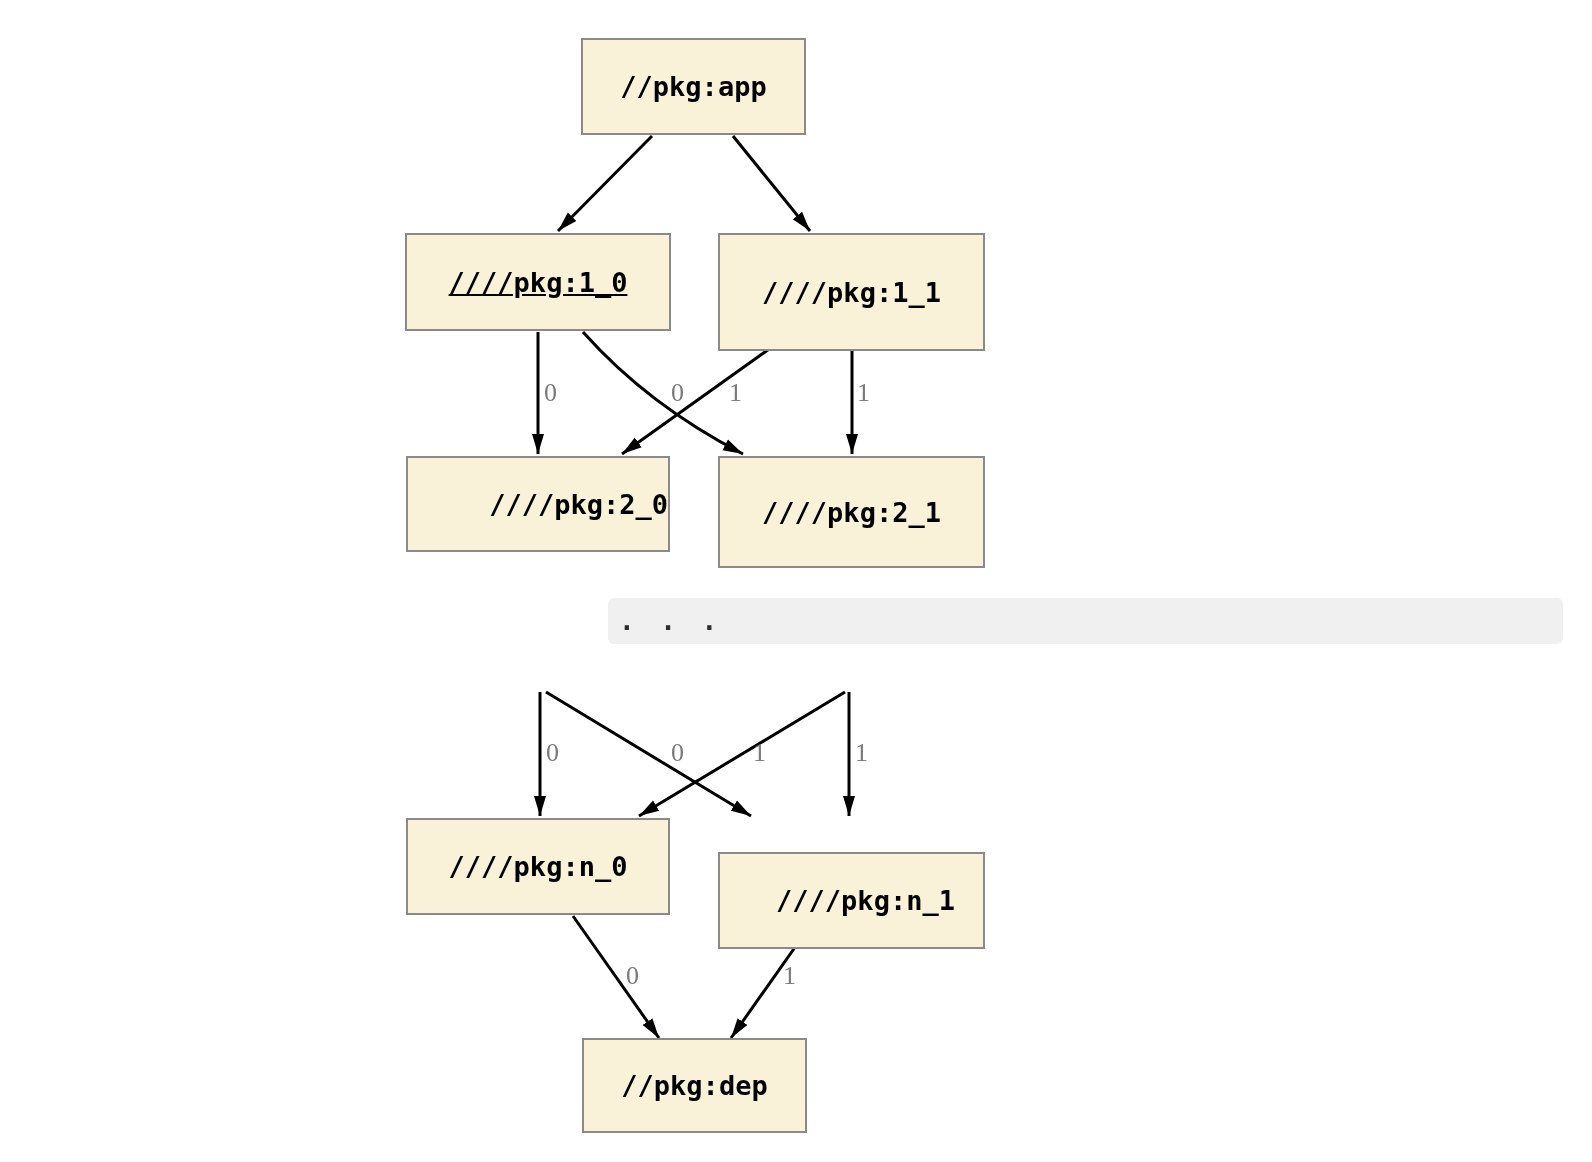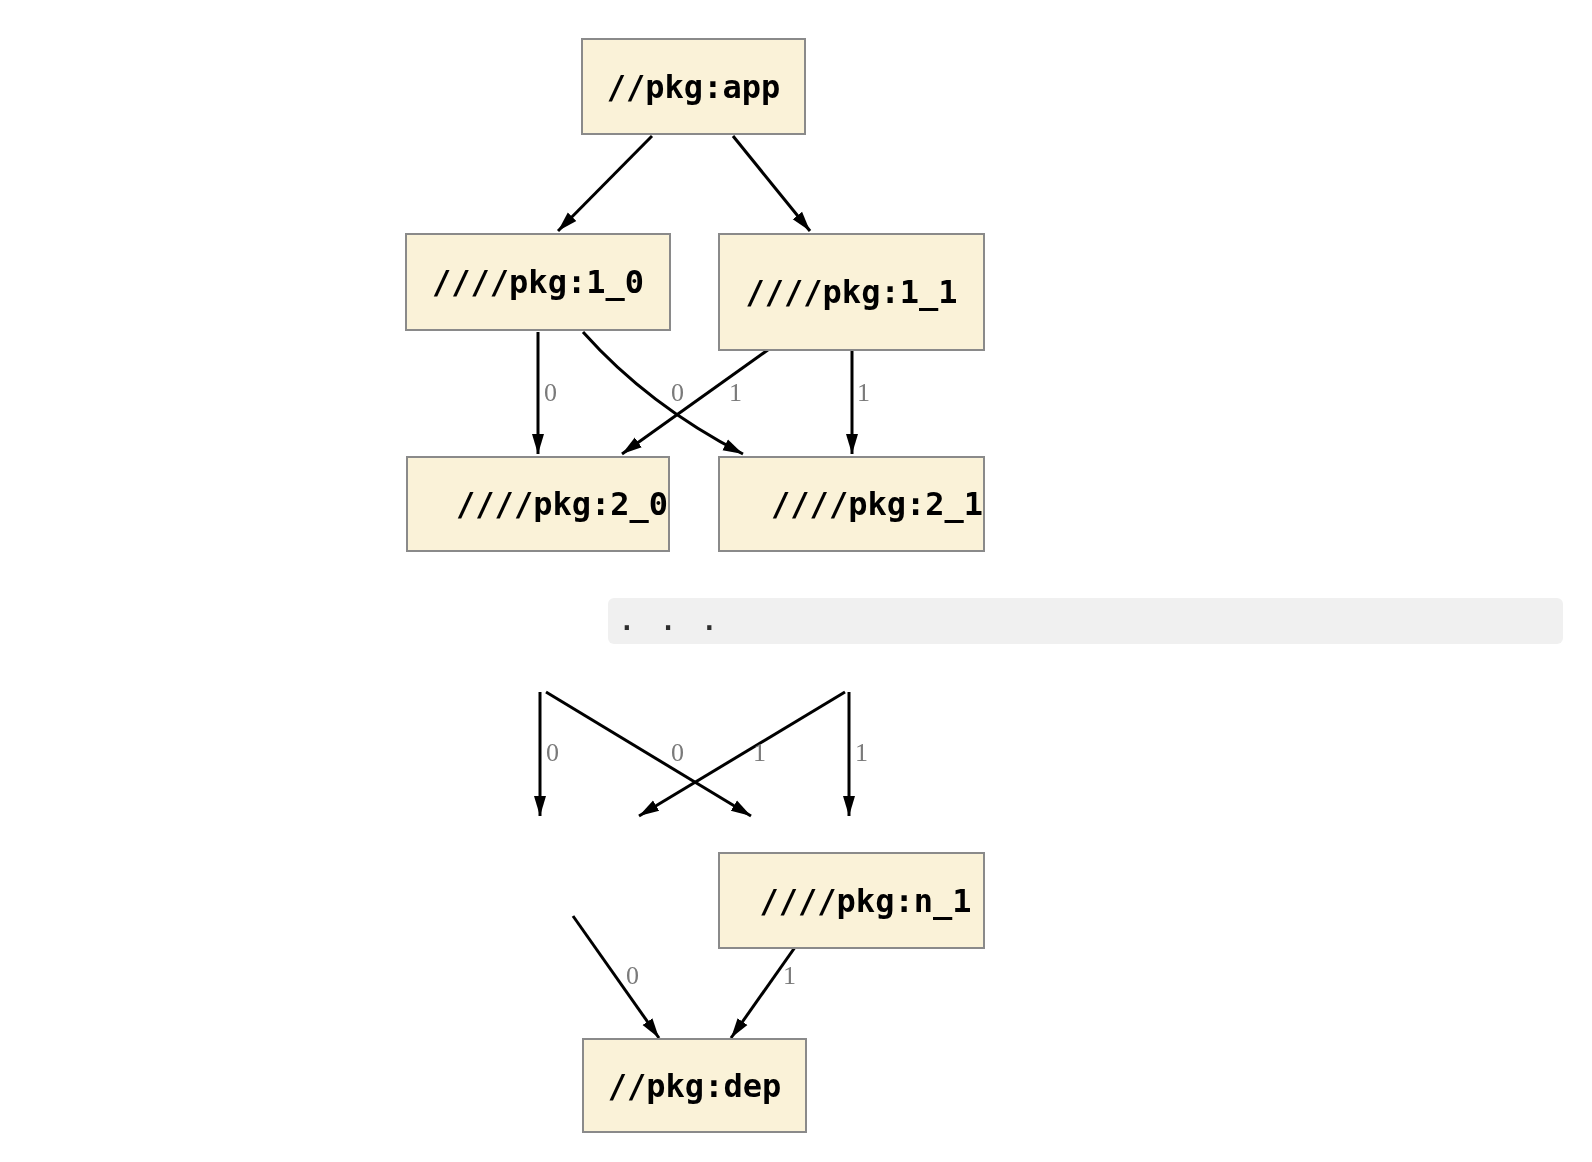--- a/index.html
+++ b/index.html
@@ -25,21 +25,21 @@
   .node {
     position: absolute;
     box-sizing: border-box;
     background: #faf2d8;
     border: 2px solid #8a8a8a;
     display: flex;
     align-items: center;
     justify-content: center;
     font-family: "DejaVu Sans Mono", monospace;
     font-weight: bold;
-    font-size: 32px;
+    font-size: 27px;
     color: #000000;
     white-space: nowrap;
   }
   .edge {
     stroke: #000000;
     stroke-width: 3;
     fill: none;
   }
   .edge-label {
     font-family: "Liberation Serif", serif;
@@ -105,40 +105,43 @@
     <path class="edge" d="M817,916 L731,1038" marker-end="url(#arrow)"></path>
 
     <text class="edge-label" x="626" y="984">0</text>
     <text class="edge-label" x="783" y="984">1</text>
   </svg>
 
   <div class="node" style="left:581px; top:38px; width:225px; height:97px;">
     <span>//pkg:app</span>
   </div>
 
-  <div class="node" style="left:405px; top:233px; width:266px; height:98px;">
+  <div class="node" style="left:405px; top:233px; width:266px; height:98px;text-decoration:underline;">
     <span>////pkg:1_0</span>
   </div>
 
   <div class="node" style="left:718px; top:233px; width:267px; height:118px;">
     <span>////pkg:1_1</span>
   </div>
 
   <div class="node" style="left:406px; top:456px; width:264px; height:96px;justify-content:flex-end;">
     <span>////pkg:2_0</span>
   </div>
 
-  <div class="node" style="left:718px; top:456px; width:267px; height:96px;justify-content:flex-end;">
+  <div class="node" style="left:718px; top:456px; width:267px; height:112px;">
     <span>////pkg:2_1</span>
   </div>
 
   <div id="ellipsis-band">
     <span class="dots">. . .</span>
   </div>
 
+  <div class="node" style="left:406px; top:818px; width:264px; height:97px;">
+    <span>////pkg:n_0</span>
+  </div>
 
   <div class="node" style="left:718px; top:852px; width:267px; height:97px;padding-left:28px;">
     <span>////pkg:n_1</span>
   </div>
 
   <div class="node" style="left:582px; top:1038px; width:225px; height:95px;text-align:right;">
     <span>//pkg:dep</span>
   </div>
 
 </div>

